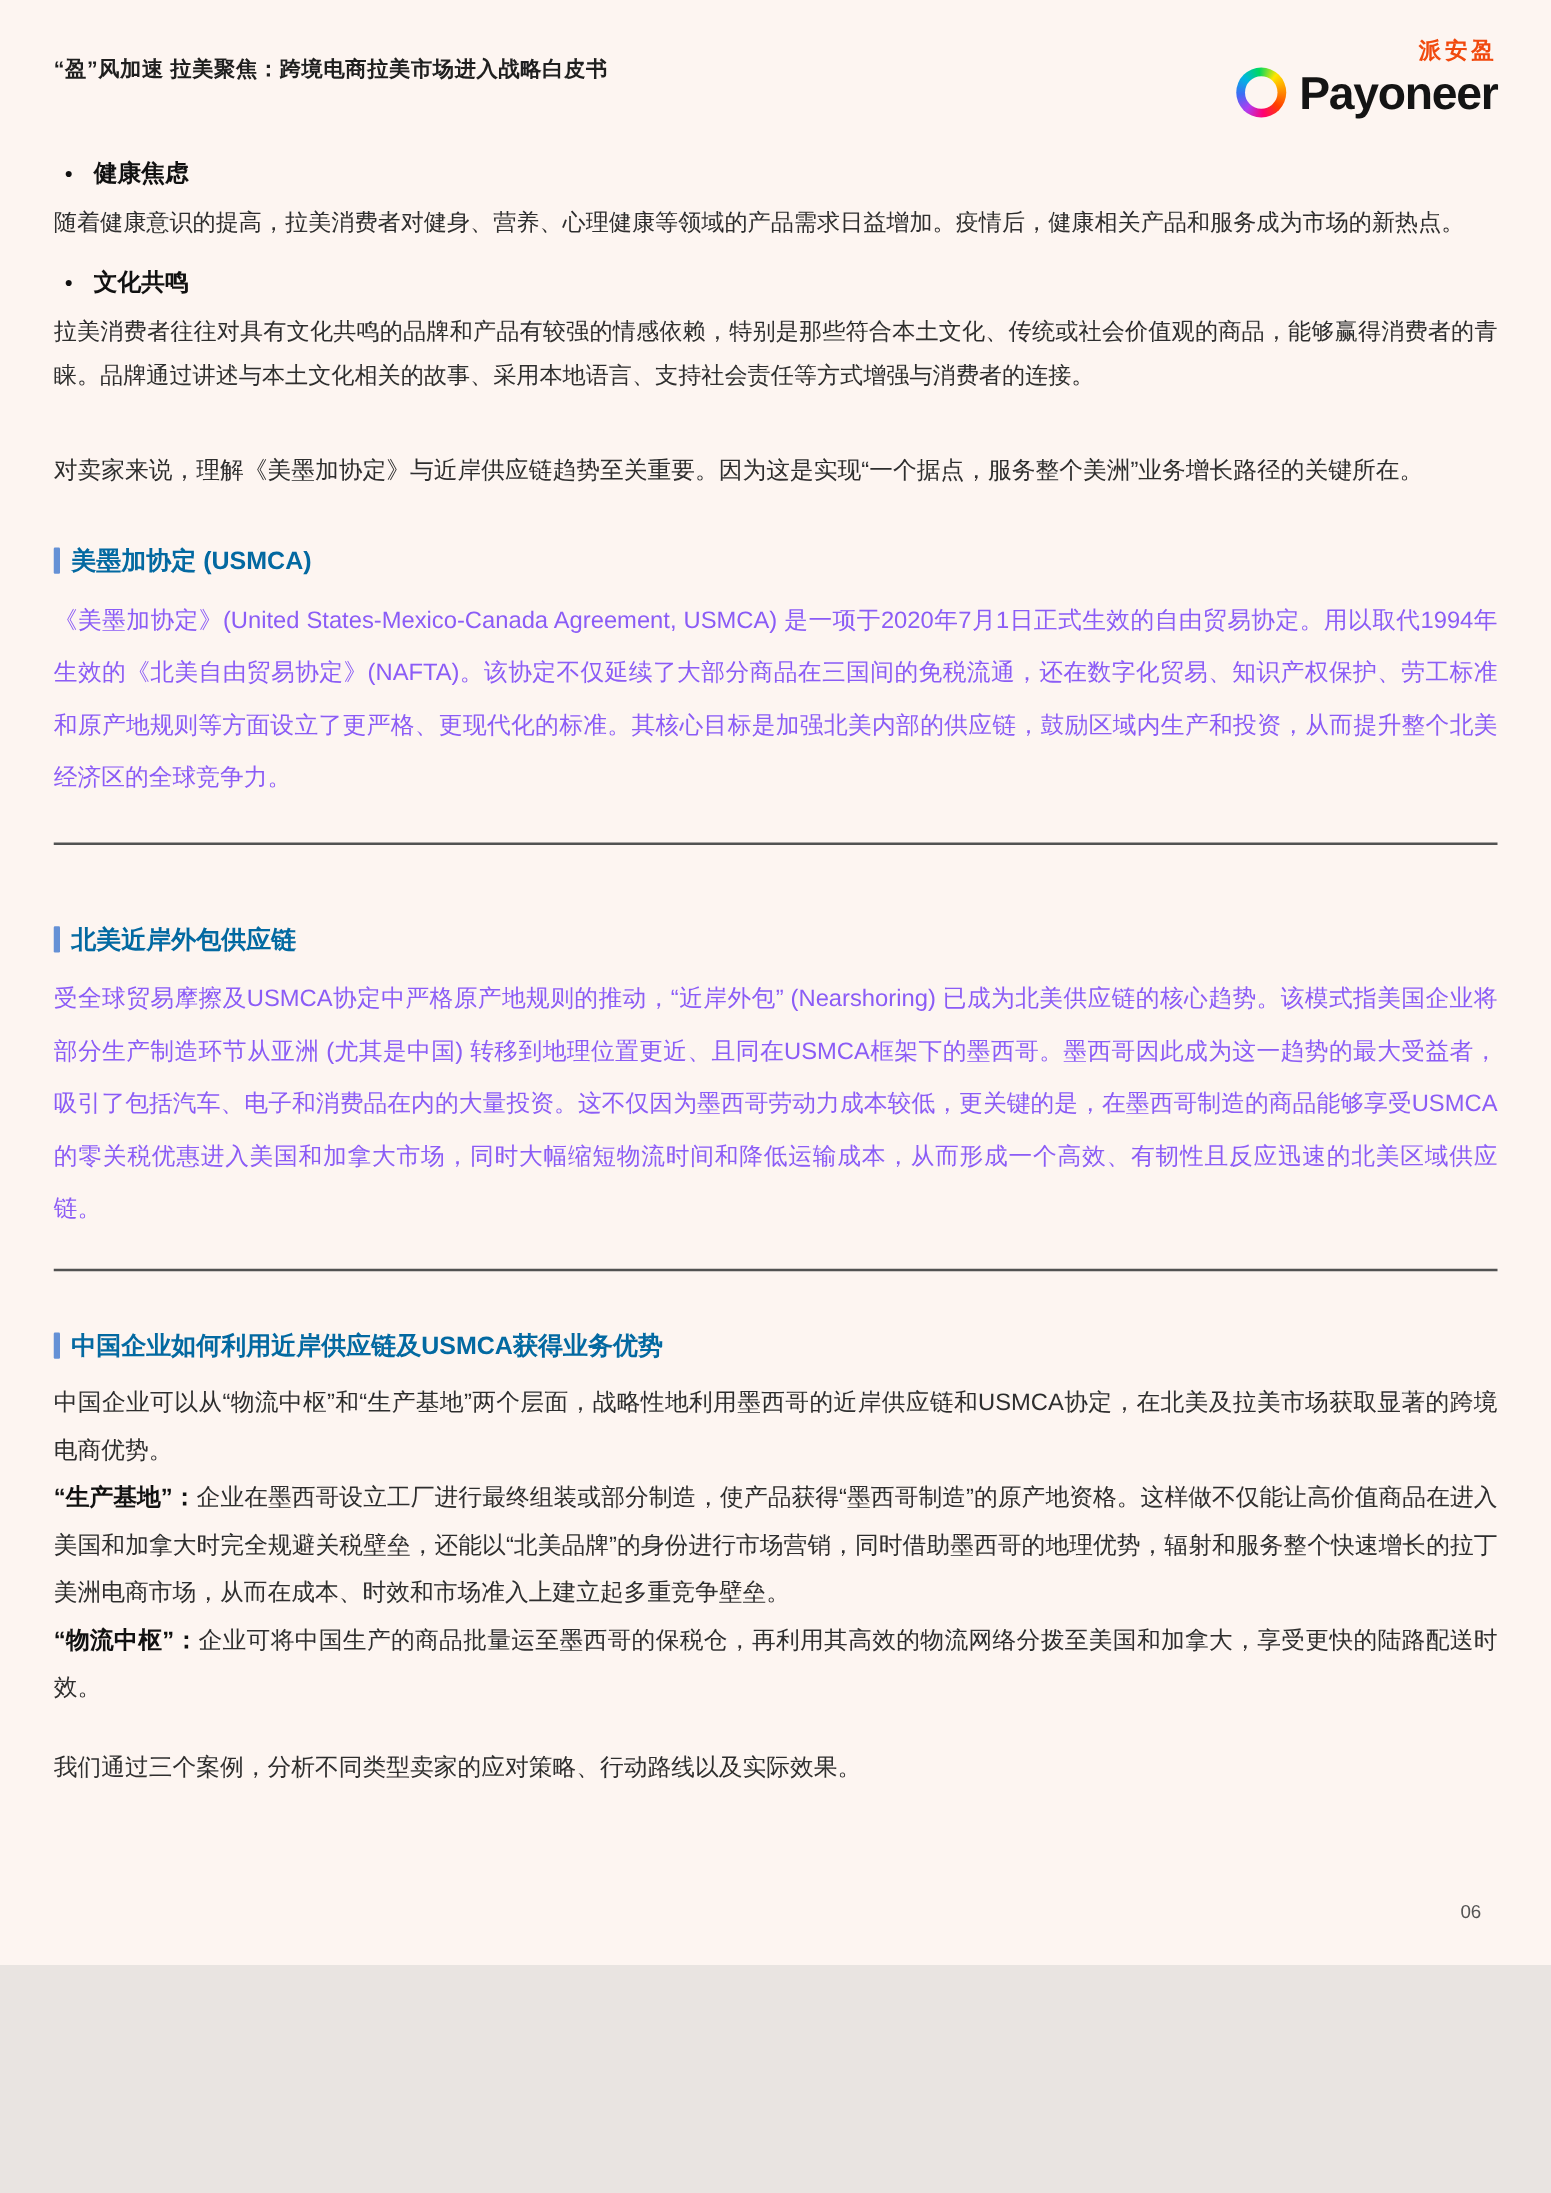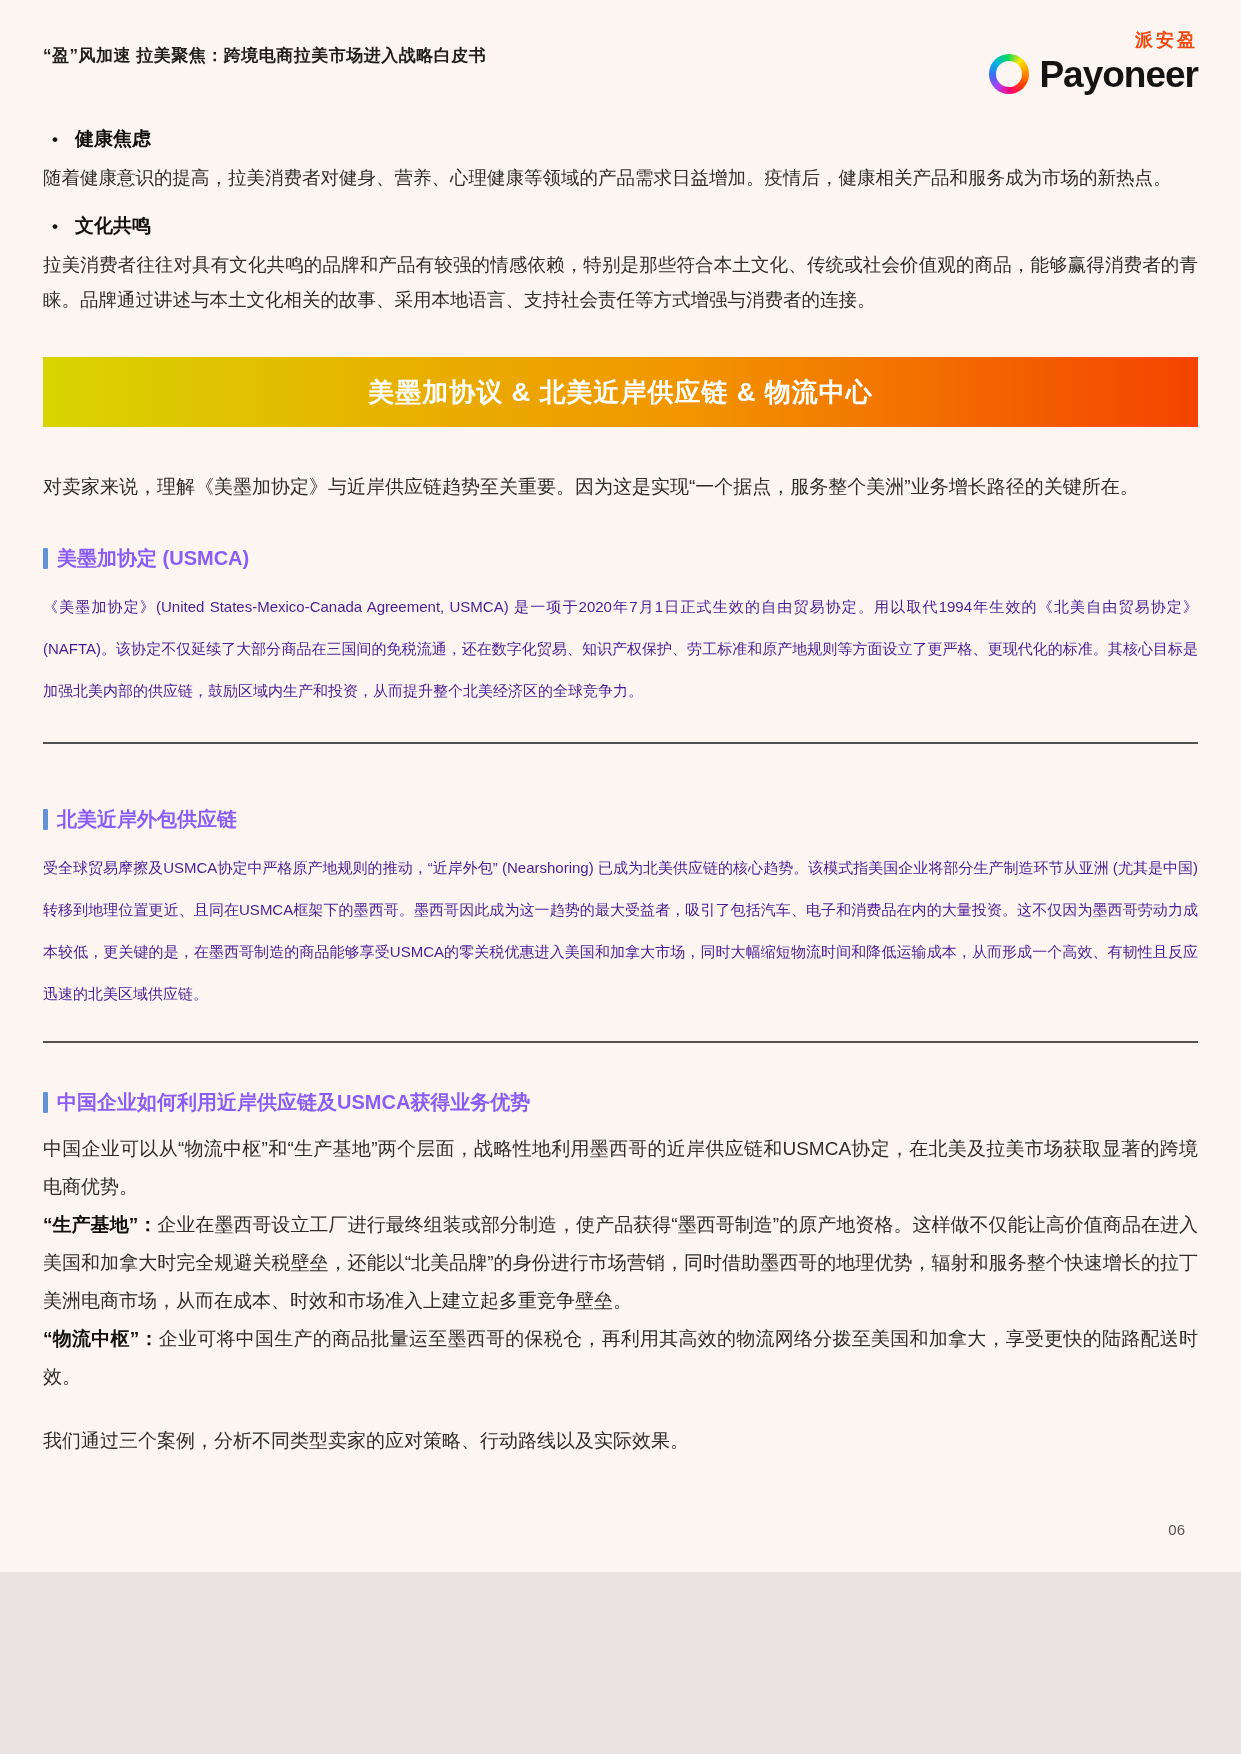--- a/index.html
+++ b/index.html
@@ -38,25 +38,25 @@
   .bullet-body { margin-top: 8px; font-size: 18.5px; line-height: 35px; text-align: justify; color: #2e2e2e; }
   
   .banner {
     margin-top: 40px; height: 70px;
     background: linear-gradient(90deg, #d9d402 0%, #f29600 55%, #f44300 100%);
     display: flex; align-items: center; justify-content: center;
     color: #ffffff; font-size: 26px; font-weight: 700; letter-spacing: 1px;
   }
   .intro { margin-top: 40px; font-size: 19px; line-height: 40px; text-align: justify; }
   
-  .sec-heading { margin-top: 38px; display: flex; align-items: center; gap: 9px; color: #8b5cf6; font-size: 20px; font-weight: 700; }
+  .sec-heading { margin-top: 38px; display: flex; align-items: center; gap: 9px; color: #0369a1; font-size: 20px; font-weight: 700; }
   .sec-heading.mt-lg { margin-top: 62px; }
   .sec-heading.mt-md { margin-top: 46px; }
   .sec-bar { width: 5px; height: 21px; background: #6591d6; border-radius: 1px; flex: 0 0 auto; }
-  .sec-body { margin-top: 14px; font-size: 15px; line-height: 42px; text-align: justify; color: #4c1d95; }
+  .sec-body { margin-top: 14px; font-size: 19px; line-height: 42px; text-align: justify; color: #8b5cf6; }
   .divider { margin-top: 30px; height: 2px; background: #525252; }
   .divider.d2 { margin-top: 26px; }
   
   .strategy-lead { margin-top: 14px; font-size: 19px; line-height: 38px; text-align: justify; }
   .strategy-item { font-size: 19px; line-height: 38px; text-align: justify; }
   .term { font-weight: 700; color: #111; }
   .closing { margin-top: 26px; font-size: 19px; line-height: 38px; }
   .page-number { position: absolute; right: 56px; bottom: 34px; font-size: 15px; color: #555; }
 </style>
 </head>
@@ -85,23 +85,20 @@
     </div>
     <div class="bullet-item">
       <div class="bullet-title">
         <span class="bullet-dot">•</span>
         <span>文化共鸣</span>
       </div>
       <p class="bullet-body">拉美消费者往往对具有文化共鸣的品牌和产品有较强的情感依赖，特别是那些符合本土文化、传统或社会价值观的商品，能够赢得消费者的青睐。品牌通过讲述与本土文化相关的故事、采用本地语言、支持社会责任等方式增强与消费者的连接。</p>
     </div>
   </section>
 
-  <div class="banner">
-    <span>美墨加协议 &amp; 北美近岸供应链 &amp; 物流中心</span>
-  </div>
 
   <p class="intro">对卖家来说，理解《美墨加协定》与近岸供应链趋势至关重要。因为这是实现“一个据点，服务整个美洲”业务增长路径的关键所在。</p>
 
   <section>
     <div class="sec-heading">
       <span class="sec-bar"></span>
       <span>美墨加协定 (USMCA)</span>
     </div>
     <p class="sec-body">《美墨加协定》(United States-Mexico-Canada Agreement, USMCA) 是一项于2020年7月1日正式生效的自由贸易协定。用以取代1994年生效的《北美自由贸易协定》(NAFTA)。该协定不仅延续了大部分商品在三国间的免税流通，还在数字化贸易、知识产权保护、劳工标准和原产地规则等方面设立了更严格、更现代化的标准。其核心目标是加强北美内部的供应链，鼓励区域内生产和投资，从而提升整个北美经济区的全球竞争力。</p>
   </section>

